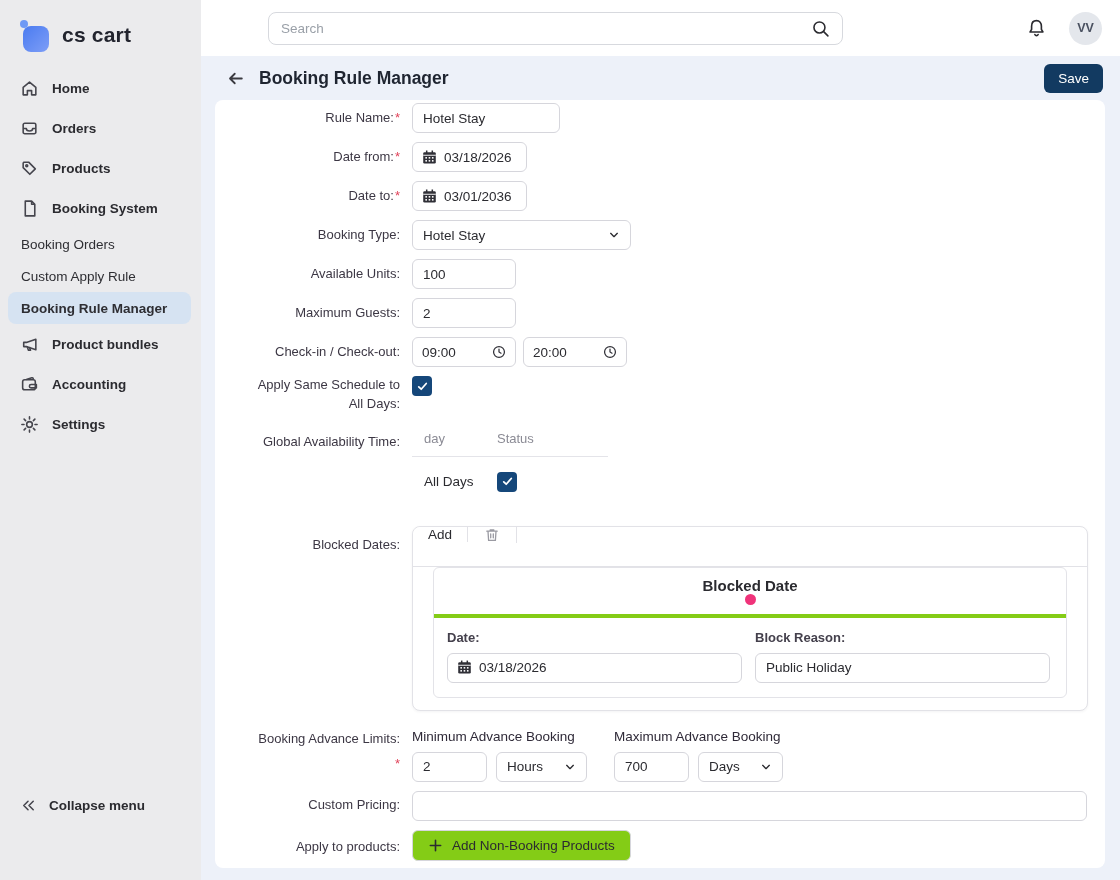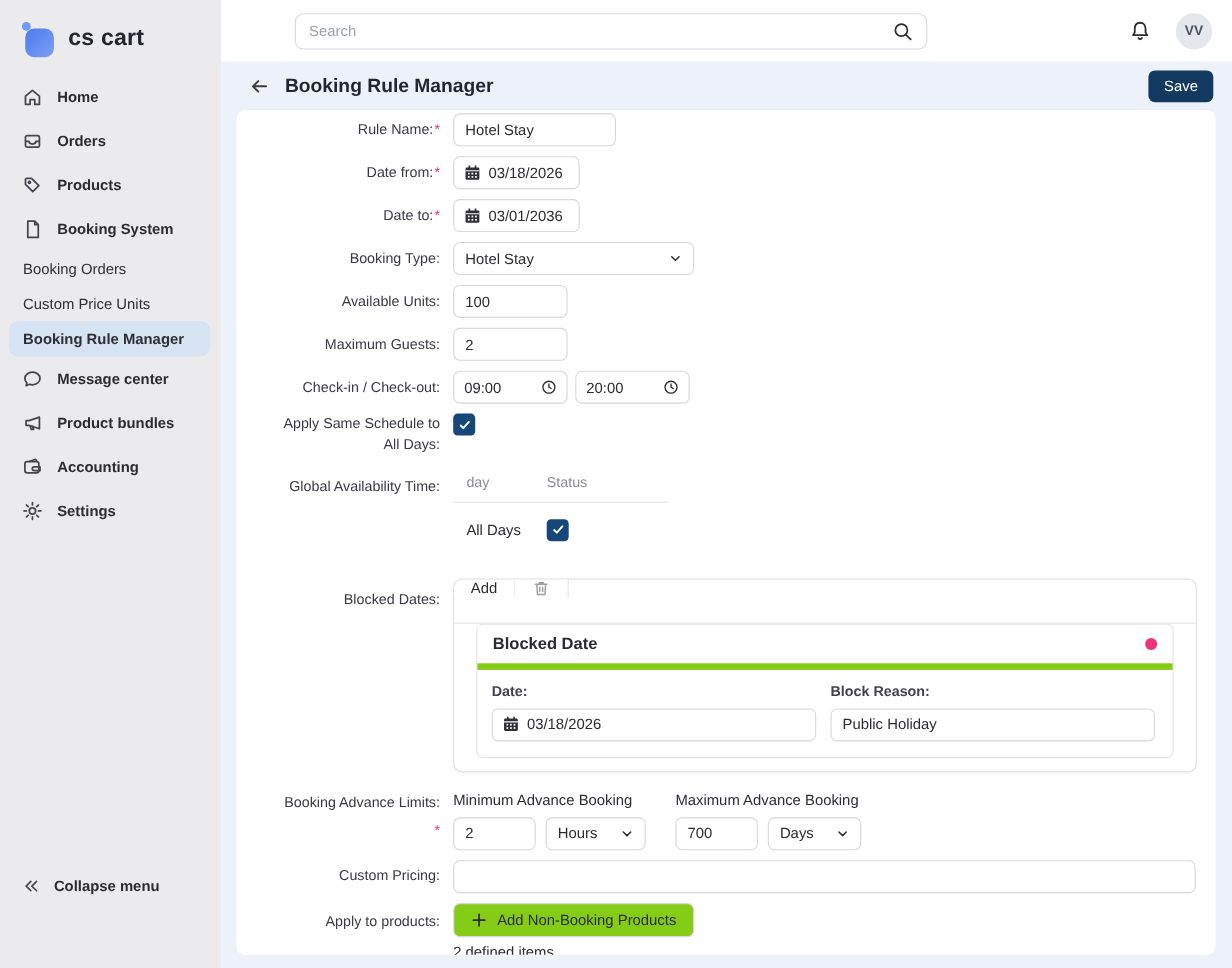--- a/index.html
+++ b/index.html
@@ -108,22 +108,22 @@
   .bd-add {
     background:#fff; border:none; border-right:1px solid #e2e2e7; padding:0 15px;
     font-size:13.5px; color:#2b2b30; font-family:"Liberation Sans", sans-serif; cursor:pointer; border-radius:8px 0 0 0;
   }
   .bd-trash {
     background:#fff; border:none; border-right:1px solid #e2e2e7; padding:0 16px;
     display:flex; align-items:center; cursor:pointer;
   }
   .bd-inner { margin:0 20px; border:1px solid #e3e3e8; border-radius:6px; background:#fff; }
   .bd-inner-head {
-    display:flex; align-items:center; justify-content:space-between;
-    padding:9px 14px; border-bottom:6px solid #84cc16;
+    display:flex; align-items:center; 
+    padding:9px 14px; border-bottom:4px solid #84cc16;flex-direction:column;
   }
   .bd-title { font-size:15px; font-weight:700; color:#2b2b30; }
   .status-dot { width:11px; height:11px; border-radius:50%; background:#f0337a; }
   .bd-body { display:flex; gap:13px; padding:12px 16px 14px 13px; }
   .bd-col { flex:1; }
   .bd-sublabel { font-size:13px; font-weight:700; color:#44404c; margin-bottom:8px; }
   .bd-col .iconbox, .bd-col .inp { width:100%; }
   
   .adv-groups { display:flex; gap:27px; }
   .adv-head { font-size:13.5px; color:#2f2a38; margin-bottom:8px; }
@@ -183,34 +183,26 @@
           <path d="M11 2v3h3"></path>
         </svg>
     </span>
     <span>Booking System</span>
   </div>
 
   <div class="nav-sub">
     <span>Booking Orders</span>
   </div>
   <div class="nav-sub">
-    <span>Custom Price Units</span>
+    <span>Custom Apply Rule</span>
   </div>
   <div class="nav-sub active">
     <span>Booking Rule Manager</span>
   </div>
 
-  <div class="nav-item">
-    <span class="ni">
-      <svg width="19" height="19" viewBox="0 0 18 18" fill="none" stroke="#45454d" stroke-width="1.5" stroke-linejoin="round">
-          <path d="M4.2 12.3c-1-1-1.7-2.3-1.7-3.7C2.5 5.6 5.4 3.2 9 3.2s6.5 2.4 6.5 5.4-2.9 5.4-6.5 5.4c-.9 0-1.7-.1-2.5-.4L3.6 14.8l.6-2.5z"></path>
-        </svg>
-    </span>
-    <span>Message center</span>
-  </div>
   <div class="nav-item">
     <span class="ni">
       <svg width="19" height="19" viewBox="0 0 18 18" fill="none" stroke="#45454d" stroke-width="1.5" stroke-linejoin="round">
           <path d="M15 4 6 7H3.5v4H6l9 3V4z"></path>
           <path d="M6.8 11.2 8 14.5h2l-1.1-3.2"></path>
         </svg>
     </span>
     <span>Product bundles</span>
   </div>
   <div class="nav-item">

